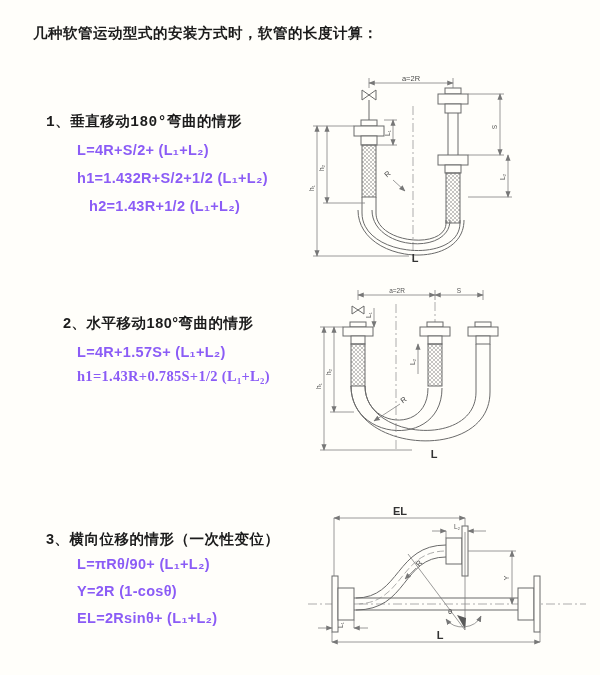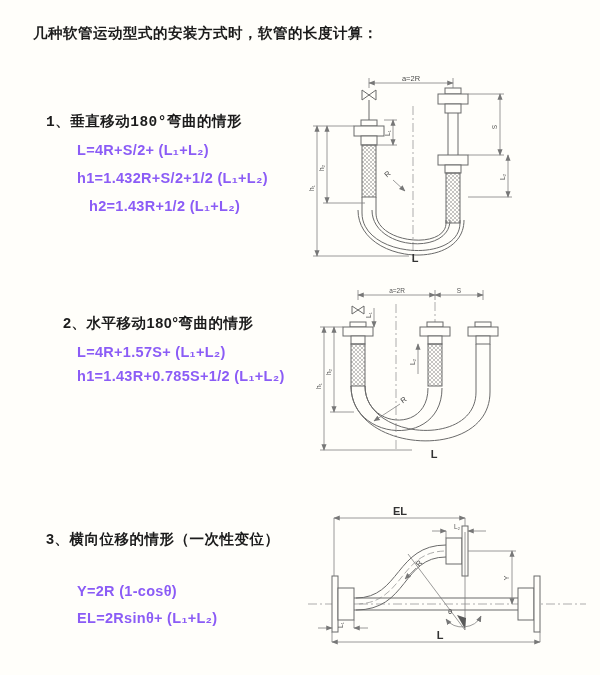--- a/index.html
+++ b/index.html
@@ -121,21 +121,21 @@
         <line class="dim" x1="90" y1="110" x2="102" y2="121" marker-end="url(#d1a)"></line>
         <text class="midlab" x="86" y="106" transform="rotate(-40 86 106)" text-anchor="middle" font-size="9">R</text>
       </g>
 
       <text class="biglab" x="112" y="192" text-anchor="middle">L</text>
     </svg>
   </div>
 
   <div class="sec-heading" style="left:46px;top:314px;margin-left:17px;">2、水平移动180°弯曲的情形</div>
   <div class="formula" style="left:77px;top:344px;">L=4R+1.57S+ (L₁+L₂)</div>
-  <div class="formula" style="left:77px;top:368px;">h1=1.43R+0.785S+1/2 (L₁+L₂)</div>
+  <div class="formula" style="left:77px;top:368px;font-family:Liberation Serif, serif;">h1=1.43R+0.785S+1/2 (L₁+L₂)</div>
 
   <div class="diagram" style="left:312px;top:282px;width:252px;height:178px;">
     <svg width="252" height="178" viewBox="0 0 252 178">
       <defs>
         <marker id="d2a" viewBox="0 0 10 10" refX="9" refY="5" markerWidth="8" markerHeight="8" orient="auto-start-reverse">
           <path d="M0,1 L10,5 L0,9 z" fill="#777"></path>
         </marker>
         <pattern id="d2h" width="4" height="4" patternUnits="userSpaceOnUse">
           <path d="M0,4 L4,0 M0,0 L4,4" stroke="#8a8a8a" stroke-width="0.5"></path>
         </pattern>
@@ -211,20 +211,21 @@
       <g>
         <line class="dim" x1="88" y1="122" x2="62" y2="139" marker-end="url(#d2a)"></line>
         <text class="midlab" x="93" y="120" transform="rotate(-35 93 120)" text-anchor="middle" font-size="9">R</text>
       </g>
 
       <text class="biglab" x="122" y="176" text-anchor="middle">L</text>
     </svg>
   </div>
 
   <div class="sec-heading" style="left:46px;top:530px;">3、横向位移的情形（一次性变位）</div>
+  <div class="formula" style="left:77px;top:556px;">L=πRθ/90+ (L₁+L₂)</div>
   <div class="formula" style="left:77px;top:583px;">Y=2R (1-cosθ)</div>
   <div class="formula" style="left:77px;top:610px;">EL=2Rsinθ+ (L₁+L₂)</div>
 
   <div class="diagram" style="left:300px;top:502px;width:292px;height:160px;">
     <svg width="292" height="160" viewBox="0 0 292 160">
       <defs>
         <marker id="d3a" viewBox="0 0 10 10" refX="9" refY="5" markerWidth="8" markerHeight="8" orient="auto-start-reverse">
           <path d="M0,1 L10,5 L0,9 z" fill="#777"></path>
         </marker>
       </defs>

